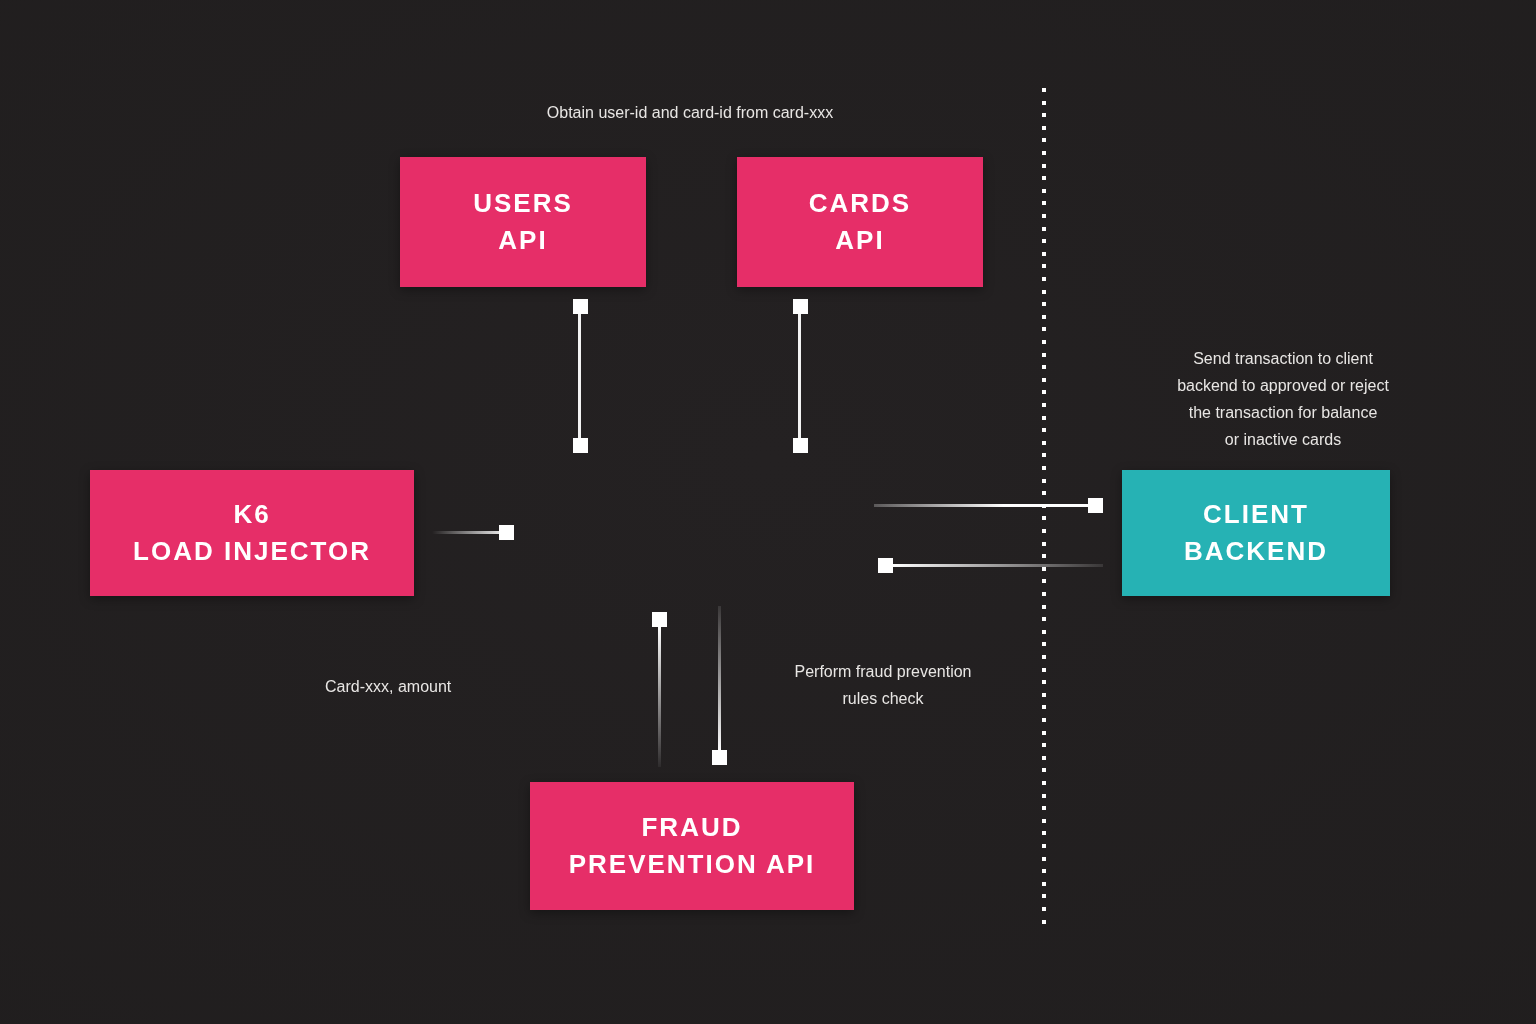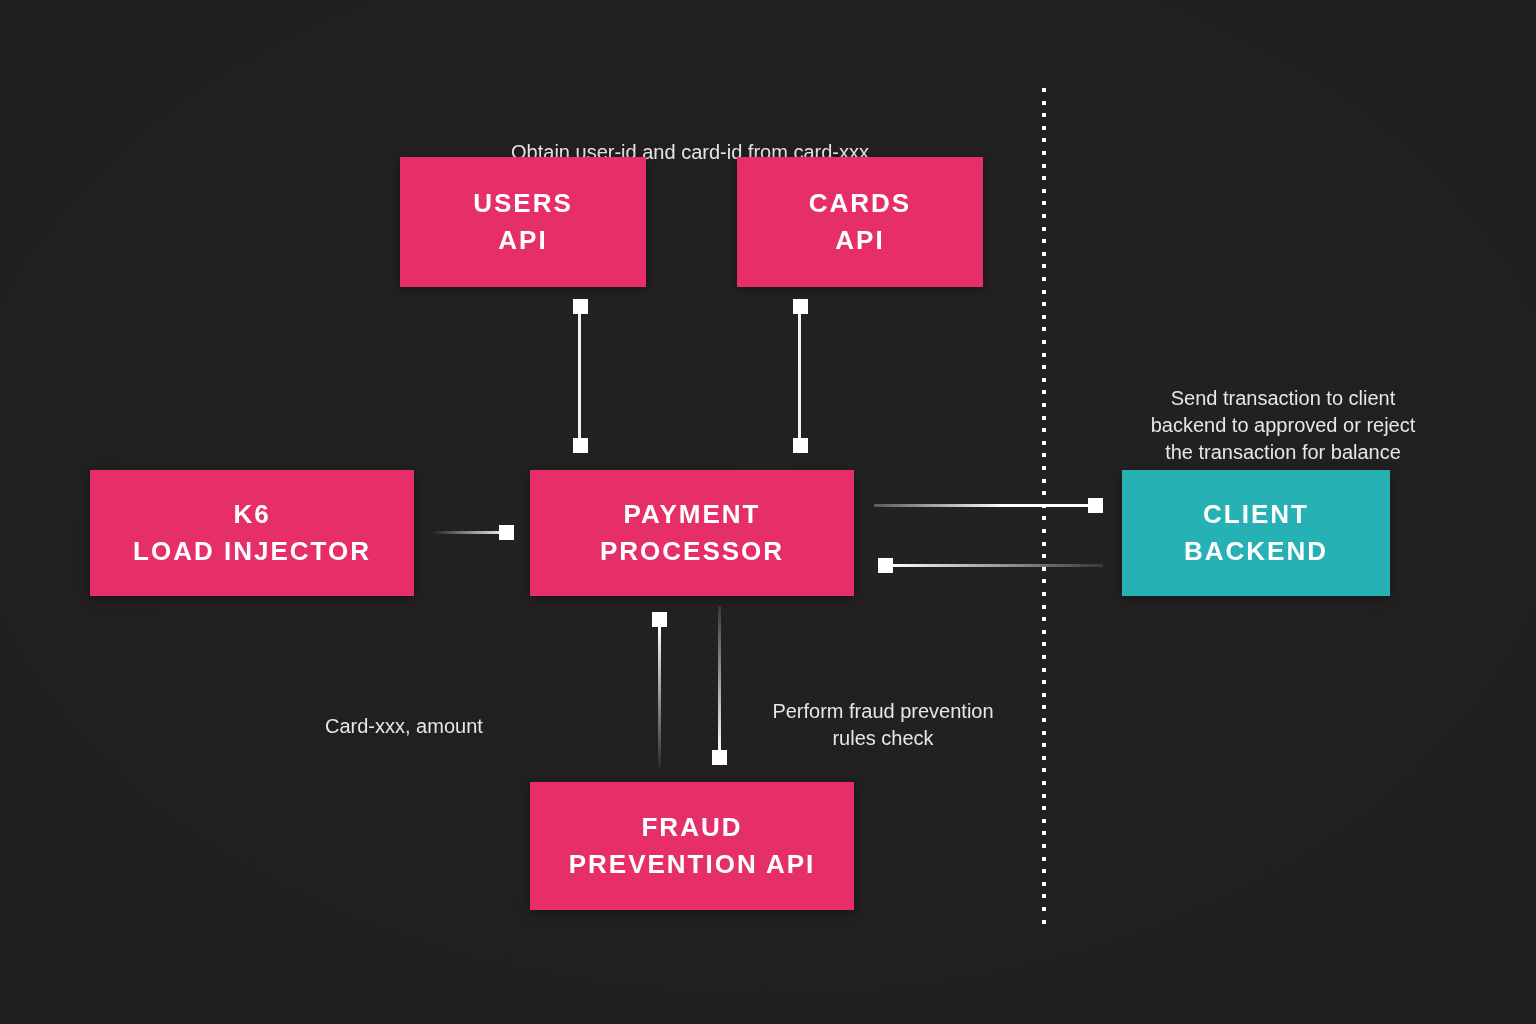--- a/index.html
+++ b/index.html
@@ -36,24 +36,23 @@
   .conn-line { position: absolute; }
   .endpoint {
     position: absolute;
     width: 15px;
     height: 15px;
     background: #FFFFFF;
   }
   .note {
     position: absolute;
     color: #E8E6E4;
-    font-size: 20px;
+    font-size: 16px;
     line-height: 27px;
     white-space: pre-line;
-    margin-top: 40px;
   }
   .note.centered { text-align: center; }
   #boundary {
     position: absolute;
     left: 1042px;
     top: 88px;
     width: 4px;
     height: 840px;
     background: repeating-linear-gradient(to bottom, #FFFFFF 0 4px, transparent 4px 12.6px);
   }
@@ -108,24 +107,20 @@
   <div class="node pink" style="left:737px; top:157px; width:246px; height:130px;">
     <span class="node-label">CARDS
 API</span>
   </div>
 
   <div class="node pink" style="left:90px; top:470px; width:324px; height:126px;">
     <span class="node-label">K6
 LOAD INJECTOR</span>
   </div>
 
-  <div class="node pink" style="left:530px; top:470px; width:324px; height:126px;">
-    <span class="node-label">PAYMENT
-PROCESSOR</span>
-  </div>
 
   <div class="node teal" style="left:1122px; top:470px; width:268px; height:126px;">
     <span class="node-label">CLIENT
 BACKEND</span>
   </div>
 
   <div class="node pink" style="left:530px; top:782px; width:324px; height:128px;">
     <span class="node-label">FRAUD
 PREVENTION API</span>
   </div>

